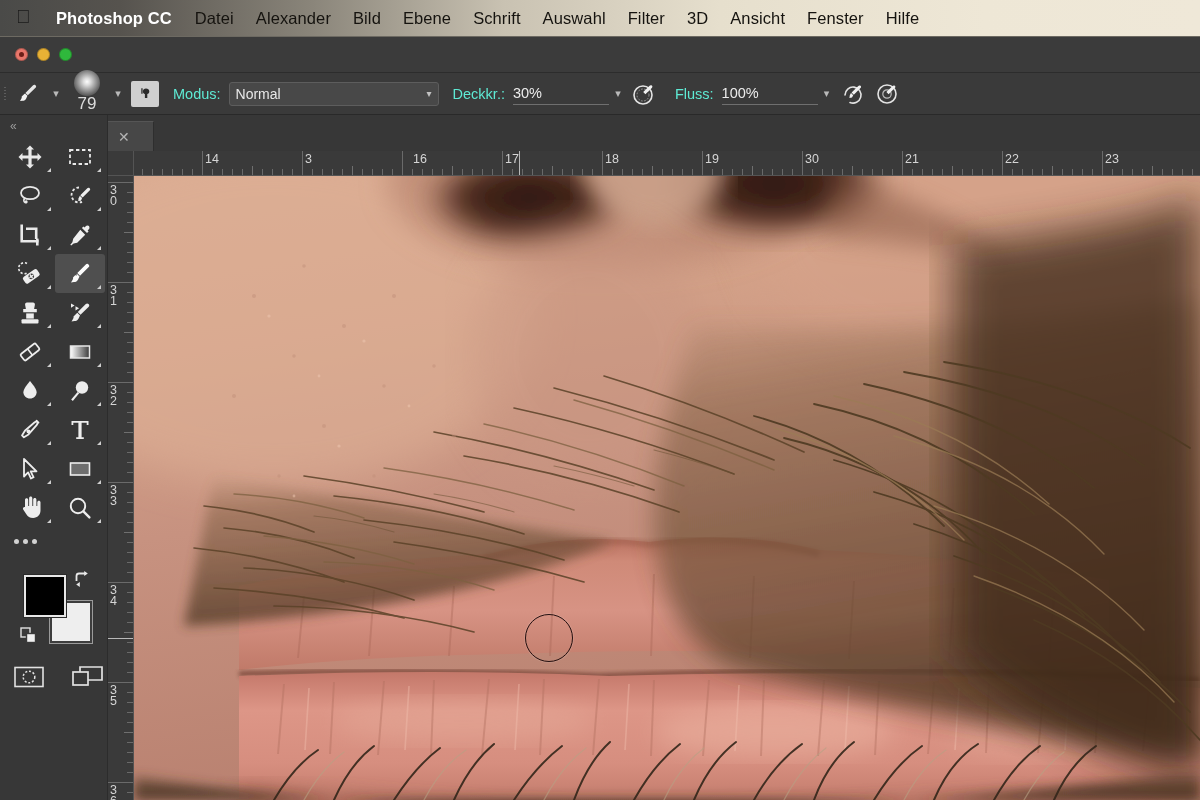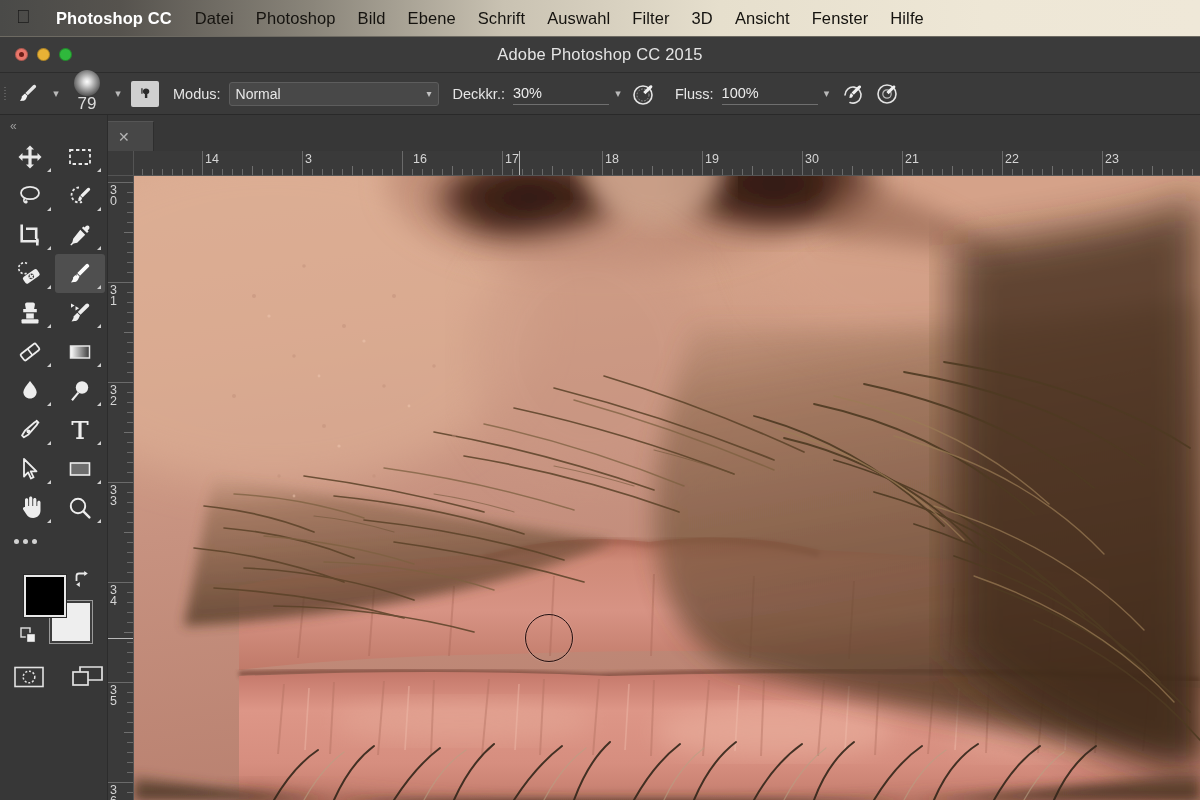--- a/index.html
+++ b/index.html
@@ -68,21 +68,21 @@
   .brush-dot {
     width:26px; height:26px; border-radius:50%;
     background:radial-gradient(circle at 50% 45%,#fdfdfd 0%,#dcdcdc 18%,#9b9b9b 45%,#636363 68%,#3f3f3f 88%,#3a3a3a 100%);
     margin-top:-3px;
   }
   .brush-size { font-size:17px; color:#dcdcdc; margin-top:-2px; }
   .panel-toggle {
     width:28px; height:26px; margin-left:4px; background:#cfcfcf; border-radius:2px;
     display:flex; align-items:center; justify-content:center;
   }
-  .ob-label { font-size:14.5px; color:#e5e5e5; margin-left:14px; white-space:nowrap; }
+  .ob-label { font-size:14.5px; color:#5eead4; margin-left:14px; white-space:nowrap; }
   .ob-select {
     margin-left:8px; width:210px; height:24px; background:#484848;
     border:1px solid #5d5d5d; border-radius:3px; color:#e8e8e8; font-size:14px;
     display:flex; align-items:center; padding:0 6px; position:relative;
   }
   .ob-select .v { flex:1; }
   .ob-select .cv { color:#c2c2c2; font-size:10px; }
   .ob-num {
     margin-left:8px; min-width:52px; height:22px; color:#ececec; font-size:14.5px;
     display:flex; align-items:center; justify-content:flex-start;
@@ -181,39 +181,38 @@
 </style>
 </head>
 <body>
 
 <div id="app">
 
   <div class="menubar">
     <div class="apple"></div>
     <div class="menu-item app-name dark">Photoshop CC</div>
     <div class="menu-item">Datei</div>
-    <div class="menu-item">Photoshop</div>
+    <div class="menu-item">Alexander</div>
     <div class="menu-item">Bild</div>
     <div class="menu-item">Ebene</div>
     <div class="menu-item">Schrift</div>
     <div class="menu-item">Auswahl</div>
     <div class="menu-item">Filter</div>
     <div class="menu-item">3D</div>
     <div class="menu-item">Ansicht</div>
     <div class="menu-item">Fenster</div>
     <div class="menu-item">Hilfe</div>
   </div>
 
   <div class="titlebar">
     <div class="traffic">
       <span class="tl red"></span>
       <span class="tl yellow"></span>
       <span class="tl green"></span>
     </div>
-    <div class="win-title">Adobe Photoshop CC 2015</div>
   </div>
 
   <div class="optionsbar">
     <div class="grip">
         <i></i>
       </div>
 
     <div class="ob-brush-icon">
       <svg width="24" height="24" viewBox="0 0 24 24">
         <path d="M19.5 3.2 c .9 .9 .9 1.8 0 2.6 L11.8 13.3 9.4 10.9 17.1 3.3 c .7-.7 1.6-.8 2.4-.1 z" fill="#e6e6e6"></path>

